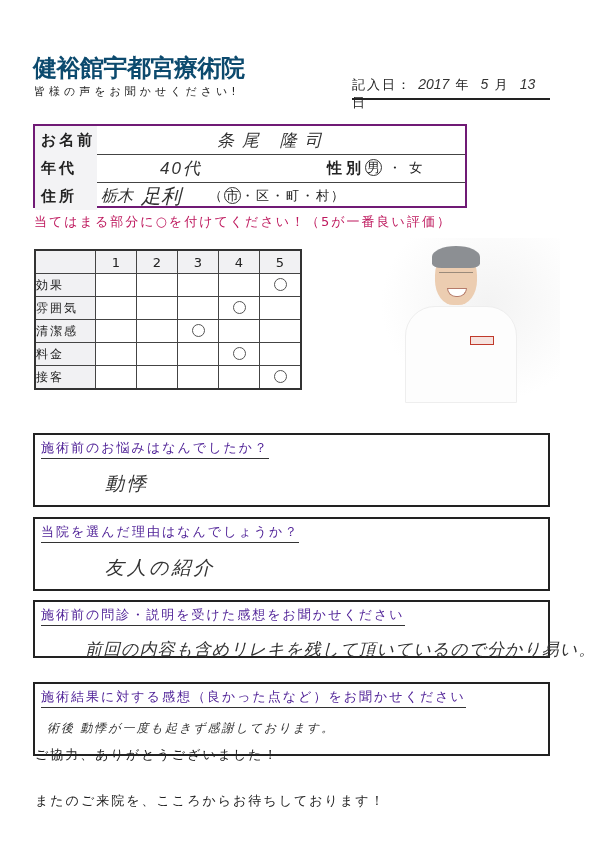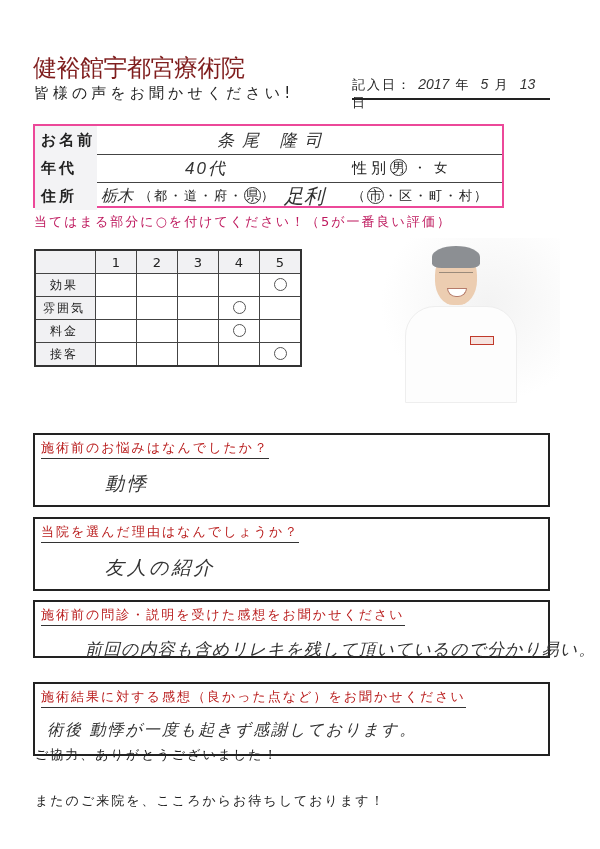--- a/index.html
+++ b/index.html
@@ -2,63 +2,63 @@
 <html><head>
 <meta charset="utf-8">
 <style>
   html, body { margin:0; padding:0; }
   body {
     width:600px; height:849px; background:#ffffff; position:relative; overflow:hidden;
     font-family:"DejaVu Sans", sans-serif; color:#222;
   }
   .abs { position:absolute; }
   .clinic {
-    left:33px; top:52px; font-size:24px; font-weight:normal; letter-spacing:-0.5px; color:#7f1d1d;
+    left:33px; top:52px; font-size:24px; font-weight:bold; letter-spacing:-0.5px; color:#0c4a6e;
   }
-  .subtitle { left:34px; top:84px; font-size:15px; letter-spacing:4px; color:#222; }
+  .subtitle { left:34px; top:84px; font-size:11px; letter-spacing:4px; color:#222; }
   .date-wrap { left:352px; top:76px; width:198px; height:22px; border-bottom:2px solid #222; font-size:13px; }
   .date-wrap span { display:inline-block; }
   .hand { font-family:Liberation Sans, sans-serif; font-style:italic; color:#333; font-weight:normal; }
   .date-label { letter-spacing:2px; }
   .date-val { font-size:14px; margin:0 2px; }
 
   
-  .info { left:33px; top:124px; width:471px; height:84px; border:2px solid #ec4899; box-sizing:border-box; }
+  .info { left:33px; top:124px; width:434px; height:84px; border:2px solid #701a75; box-sizing:border-box; }
   .info .row { position:absolute; left:0; right:0; height:28px; border-bottom:1px solid #444; display:flex; align-items:center; }
   .info .row:last-child { border-bottom:none; }
   .info .lbl { width:62px; padding-left:6px; font-size:15px; letter-spacing:3px; font-weight:bold; color:#222; height:100%; display:flex; align-items:center; background:#f3f3f5; box-sizing:border-box; }
   .info .val { font-size:15px; }
   .choice { font-size:13px; letter-spacing:2px; color:#222; }
   .circled { display:inline-block; border:1px solid #333; border-radius:50%; width:15px; height:15px; line-height:15px; text-align:center; letter-spacing:0; }
 
   .instruction { left:34px; top:213px; font-size:13px; letter-spacing:2px; color:#be185d; }
 
   
   table.grid { position:absolute; left:34px; top:249px; border-collapse:collapse; }
   table.grid td, table.grid th { border:1px solid #444; padding:0; height:22px; font-weight:normal; }
   table.grid th { background:#f1f1f3; font-size:13px; color:#222; }
-  table.grid td.rowlbl { width:56px; text-align:center; padding-right:3px; background:#f1f1f3; font-size:12px; letter-spacing:2px; }
+  table.grid td.rowlbl { width:56px; text-align:left; padding-right:3px; background:#f1f1f3; font-size:12px; letter-spacing:2px; }
   table.grid td.cell, table.grid th.colh { width:40px; text-align:center; }
   table.grid .corner { width:59px; }
   .mark { display:inline-block; width:11px; height:11px; border:1.5px solid #555; border-radius:50%; }
   table.grid { border:2px solid #333; }
 
   
   .photo { left:380px; top:238px; width:180px; height:165px; background:#fafafa; }
   .photo .bg { position:absolute; left:0; top:0; right:0; bottom:0; background:radial-gradient(ellipse at 60% 40%, #f3f3f3 0%, #ffffff 70%); }
   .photo .head { position:absolute; left:55px; top:12px; width:42px; height:55px; border-radius:46% 46% 44% 44%; background:#eccdb1; }
   .photo .hair { position:absolute; left:52px; top:8px; width:48px; height:22px; border-radius:50% 50% 20% 20%; background:#8c8f93; }
   .photo .glasses { position:absolute; left:59px; top:34px; width:34px; height:8px; border-top:1.5px solid #9a8a7a; }
   .photo .mouth { position:absolute; left:67px; top:50px; width:18px; height:7px; border-radius:0 0 9px 9px; background:#fff; border:1px solid #b57b6a; }
   .photo .body { position:absolute; left:25px; top:68px; width:110px; height:95px; border-radius:30px 30px 0 0; background:#fdfdfd; border:1px solid #eee; }
   .photo .badge { position:absolute; left:90px; top:98px; width:22px; height:7px; border:1px solid #c0392b; background:#f6e3df; }
 
   
   .qbox { position:absolute; left:33px; width:517px; border:2px solid #222; box-sizing:border-box; }
-  .qbox .q { position:absolute; left:6px; top:4px; font-size:13px; letter-spacing:2px; color:#b91c1c; border-bottom:1px solid #333; padding-bottom:1px; }
+  .qbox .q { position:absolute; left:6px; top:4px; font-size:13px; letter-spacing:2px; color:#4c1d95; border-bottom:1px solid #333; padding-bottom:1px; }
   .qbox .a { position:absolute; font-size:19px; letter-spacing:3px; }
 
   .footer { left:35px; font-size:13px; letter-spacing:2px; color:#222; }
 </style>
 </head>
 <body>
 
 <div class="abs clinic">健裕館宇都宮療術院</div>
 <div class="abs subtitle">皆様の声をお聞かせください!</div>
 <div class="abs date-wrap">
@@ -71,34 +71,31 @@
   <span>日</span>
 </div>
 
 <div class="abs info">
   <div class="row" style="top:0">
     <div class="lbl">お名前</div>
     <div class="val hand" style="margin-left:120px;font-size:17px;letter-spacing:8px">条尾 隆司</div>
   </div>
   <div class="row" style="top:28px">
     <div class="lbl">年代</div>
-    <div class="val hand" style="margin-left:88px;font-size:17px;letter-spacing:2px;width:135px">40代</div>
-    <div style="font-size:15px;font-weight:normal;letter-spacing:4px;margin-left:32px">性別</div>
+    <div class="val hand" style="margin-left:63px;font-size:17px;letter-spacing:2px;width:135px">40代</div>
+    <div style="font-size:15px;font-weight:bold;letter-spacing:4px;margin-left:32px">性別</div>
     <div class="choice" style="margin-left:0">
       <span class="circled">男</span>
       <span>・</span>
       <span>女</span>
     </div>
   </div>
   <div class="row" style="top:56px">
     <div class="lbl">住所</div>
     <div class="val hand" style="margin-left:4px;font-size:16px">栃木</div>
-    <div class="choice" style="margin-left:6px">
-      <span>（都・道・府・</span><span class="circled">県</span><span>）</span>
-    </div>
     <div class="val hand" style="margin-left:8px;font-size:20px;width:60px">足利</div>
     <div class="choice" style="margin-left:8px">
       <span>（</span><span class="circled">市</span><span>・区・町・村）</span>
     </div>
   </div>
 </div>
 
 <div class="abs instruction">当てはまる部分に○を付けてください！（5が一番良い評価）</div>
 
 <table class="grid">
@@ -118,20 +115,28 @@
     <td class="cell"></td>
     <td class="cell"></td>
     <td class="cell"><span class="mark"></span></td>
   </tr>
   <tr>
     <td class="rowlbl">雰囲気</td>
     <td class="cell"></td>
     <td class="cell"></td>
     <td class="cell"></td>
     <td class="cell"><span class="mark"></span></td>
+    <td class="cell"></td>
+  </tr>
+  <tr>
+    <td class="rowlbl">清潔感</td>
+    <td class="cell"></td>
+    <td class="cell"></td>
+    <td class="cell"><span class="mark"></span></td>
+    <td class="cell"></td>
     <td class="cell"></td>
   </tr>
   <tr>
     <td class="rowlbl">料金</td>
     <td class="cell"></td>
     <td class="cell"></td>
     <td class="cell"></td>
     <td class="cell"><span class="mark"></span></td>
     <td class="cell"></td>
   </tr>
@@ -163,17 +168,17 @@
 <div class="qbox" style="top:517px;height:74px">
   <div class="q">当院を選んだ理由はなんでしょうか？</div>
   <div class="a hand" style="left:70px;top:36px">友人の紹介</div>
 </div>
 <div class="qbox" style="top:600px;height:58px">
   <div class="q">施術前の問診・説明を受けた感想をお聞かせください</div>
   <div class="a hand" style="left:50px;top:36px;font-size:17px;letter-spacing:1px;white-space:nowrap">前回の内容も含めリレキを残して頂いているので分かり易い。</div>
 </div>
 <div class="qbox" style="top:682px;height:74px">
   <div class="q">施術結果に対する感想（良かった点など）をお聞かせください</div>
-  <div class="a hand" style="left:12px;top:36px;font-size:16px;letter-spacing:2px;white-space:nowrap">術後 動悸が一度も起きず感謝しております。</div>
+  <div class="a hand" style="left:12px;top:36px;font-size:12px;letter-spacing:2px;white-space:nowrap">術後 動悸が一度も起きず感謝しております。</div>
 </div>
 
 <div class="abs footer" style="top:746px">ご協力、ありがとうございました！</div>
 <div class="abs footer" style="top:792px">またのご来院を、こころからお待ちしております！</div>
 
 </body></html>

